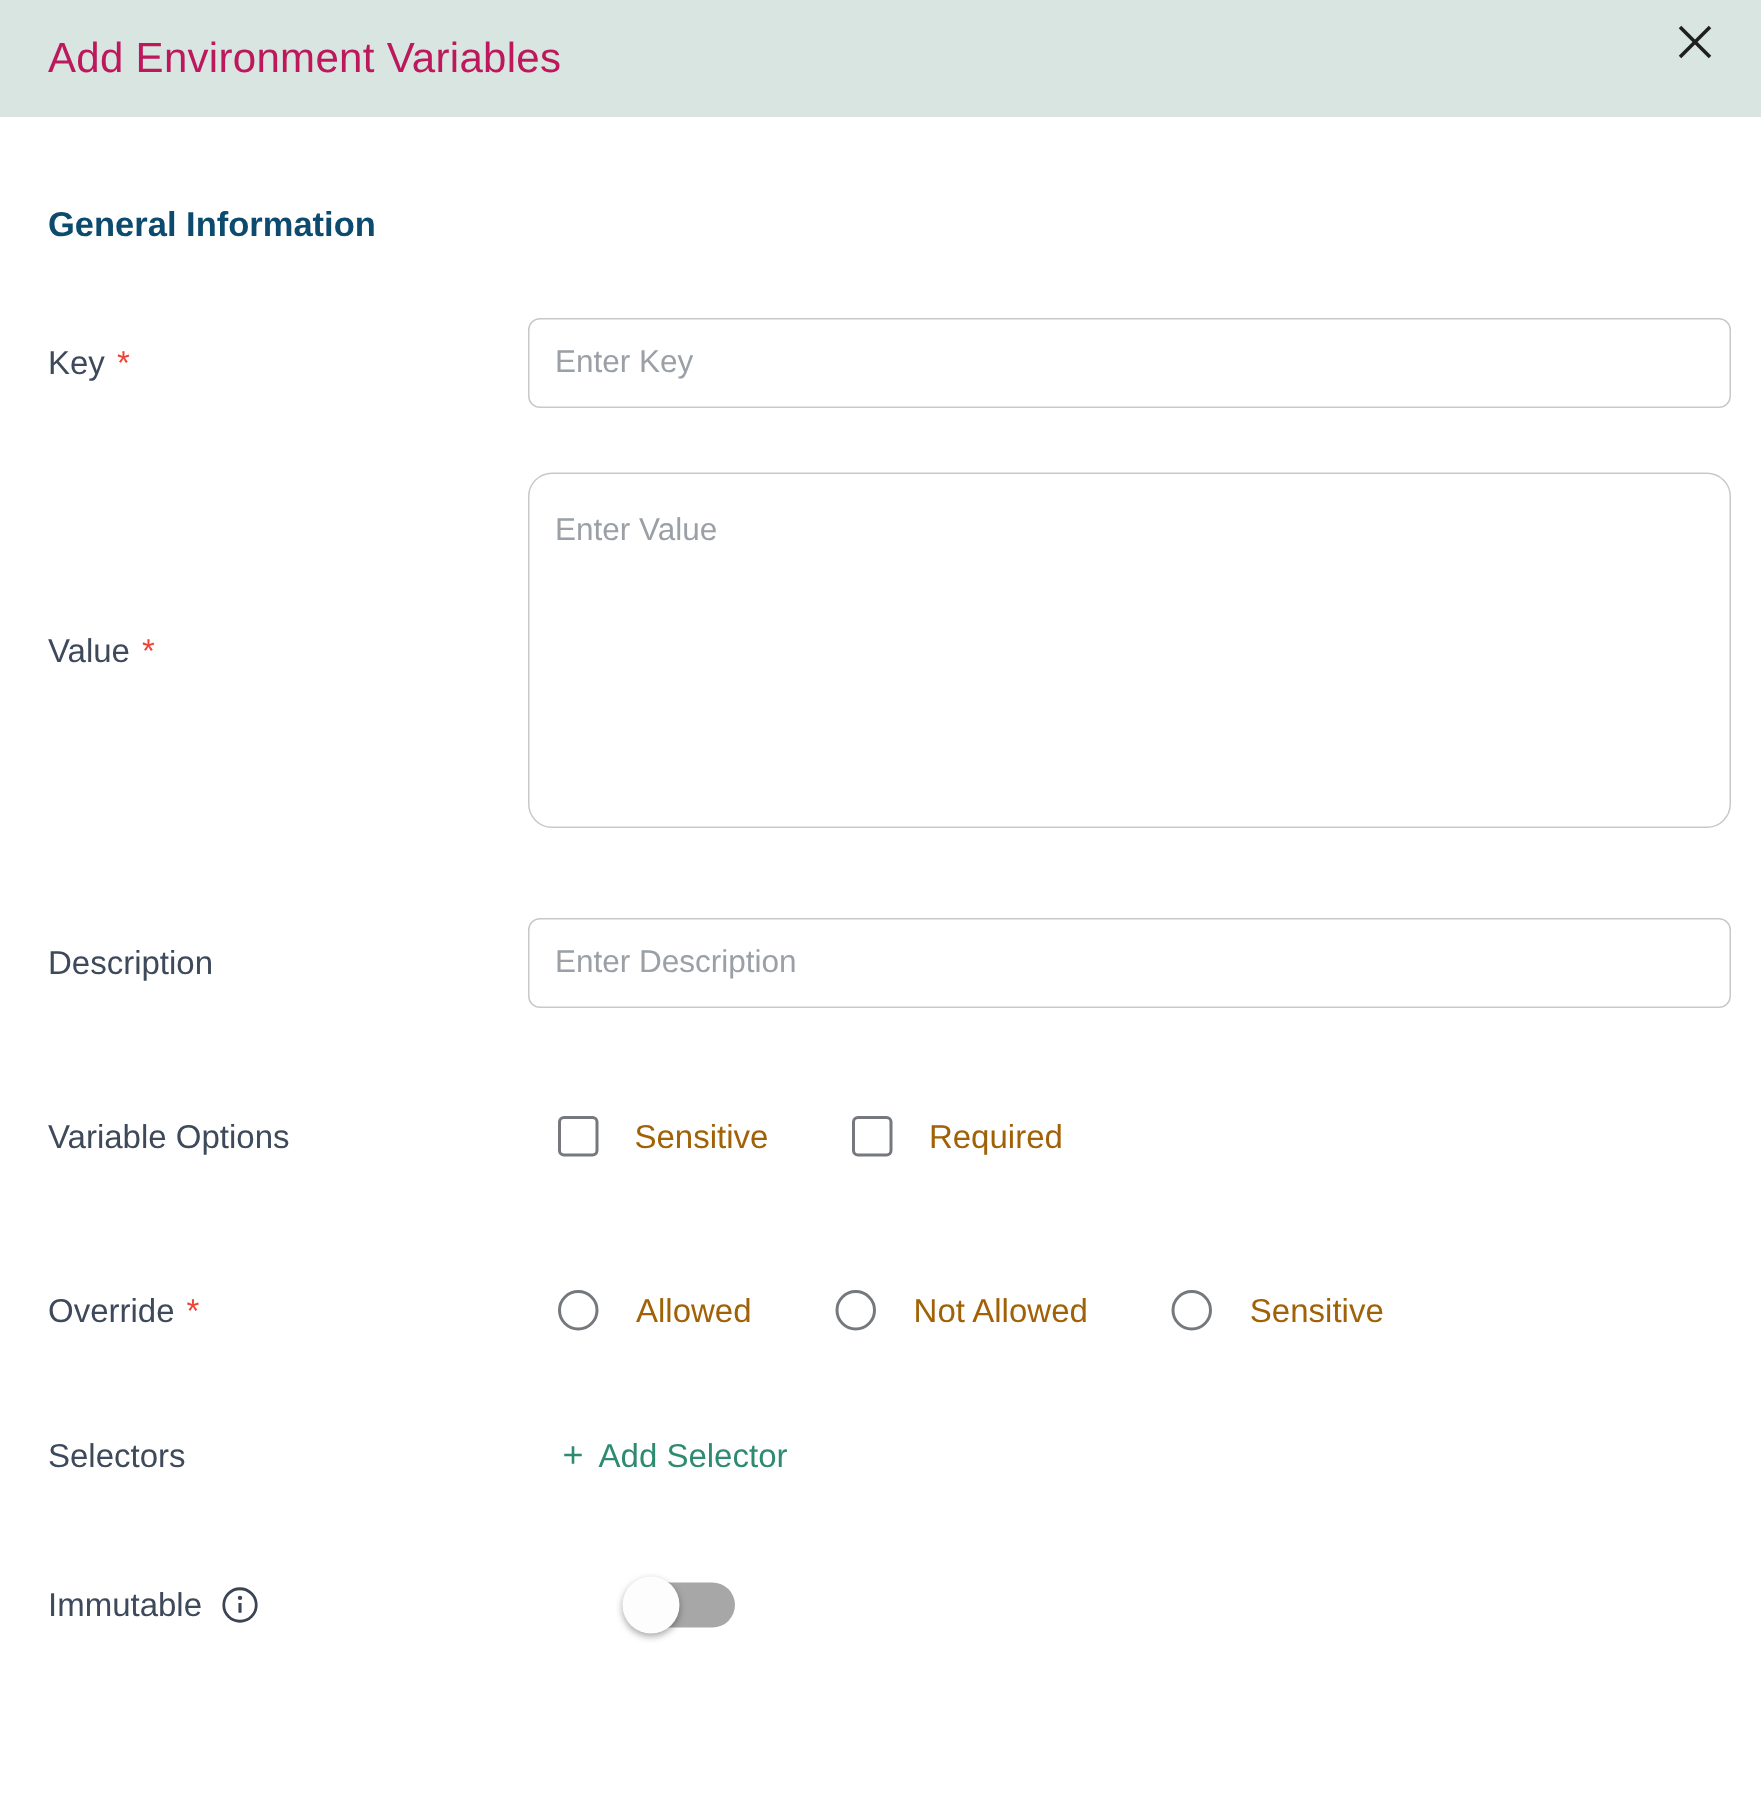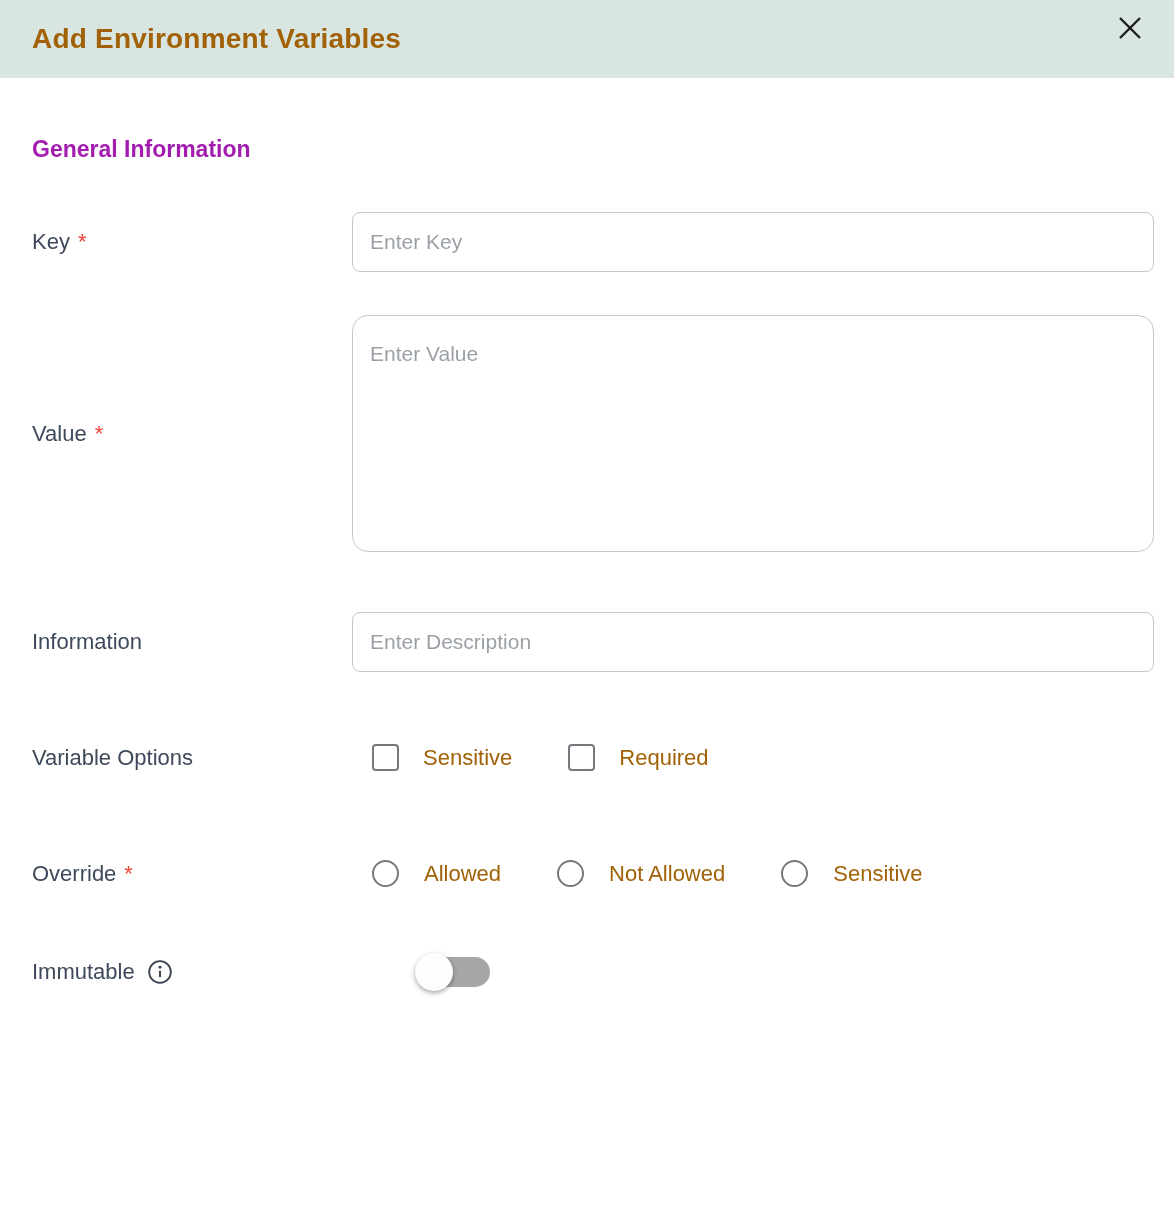--- a/index.html
+++ b/index.html
@@ -18,42 +18,42 @@
   .modal-header {
     height: 78px;
     background: #d8e5e0;
     display: flex;
     align-items: center;
     justify-content: space-between;
     padding: 0 32px 0 32px;
   }
   .modal-title {
     font-size: 28px;
-    font-weight: bold;
-    color: #a16207;
+    font-weight: normal;
+    color: #be185d;
     letter-spacing: 0.2px;
   }
   .close-btn {
     width: 32px;
     height: 32px;
     align-self: flex-start;
     margin-top: 12px;
     margin-right: -4px;
     display: flex;
     align-items: center;
     justify-content: center;
     cursor: pointer;
   }
   .modal-body {
     padding: 57px 20px 0 32px;
   }
   .section-heading {
     font-size: 23px;
     font-weight: bold;
-    color: #a21caf;
+    color: #0c4a6e;
     line-height: 28px;
   }
   .form-row {
     display: flex;
     align-items: center;
   }
   .label-col {
     width: 320px;
     flex-shrink: 0;
     font-size: 22px;
@@ -200,21 +200,21 @@
         <span>Value</span>
         <span class="req">*</span>
       </div>
       <div class="field-col">
         <textarea class="text-area" placeholder="Enter Value" style=""></textarea>
       </div>
     </div>
 
     <div class="form-row row-description">
       <div class="label-col">
-        <span>Information</span>
+        <span>Description</span>
       </div>
       <div class="field-col">
         <input type="text" class="text-input" placeholder="Enter Description" style="">
       </div>
     </div>
 
 
     <div class="form-row row-options">
       <div class="label-col">
         <span>Variable Options</span>
@@ -245,20 +245,31 @@
           <span class="radio"></span>
           <span class="opt-label">Not Allowed</span>
         </div>
         <div class="radio-item">
           <span class="radio"></span>
           <span class="opt-label">Sensitive</span>
         </div>
       </div>
     </div>
 
+    <div class="form-row row-selectors">
+      <div class="label-col">
+        <span>Selectors</span>
+      </div>
+      <div class="control-col">
+        <div class="add-selector">
+          <span class="plus">+</span>
+          <span>Add Selector</span>
+        </div>
+      </div>
+    </div>
 
     <div class="form-row row-immutable">
       <div class="label-col">
         <span class="immutable-label-wrap">
           <span>Immutable</span>
           <span class="info-icon">
             <svg width="26" height="26" viewBox="0 0 24 24">
               <circle cx="12" cy="12" r="10" fill="none" stroke="#3b4453" stroke-width="1.7"></circle>
               <line x1="12" y1="10.8" x2="12" y2="16.8" stroke="#3b4453" stroke-width="1.9"></line>
               <circle cx="12" cy="7.6" r="1.35" fill="#3b4453"></circle>

